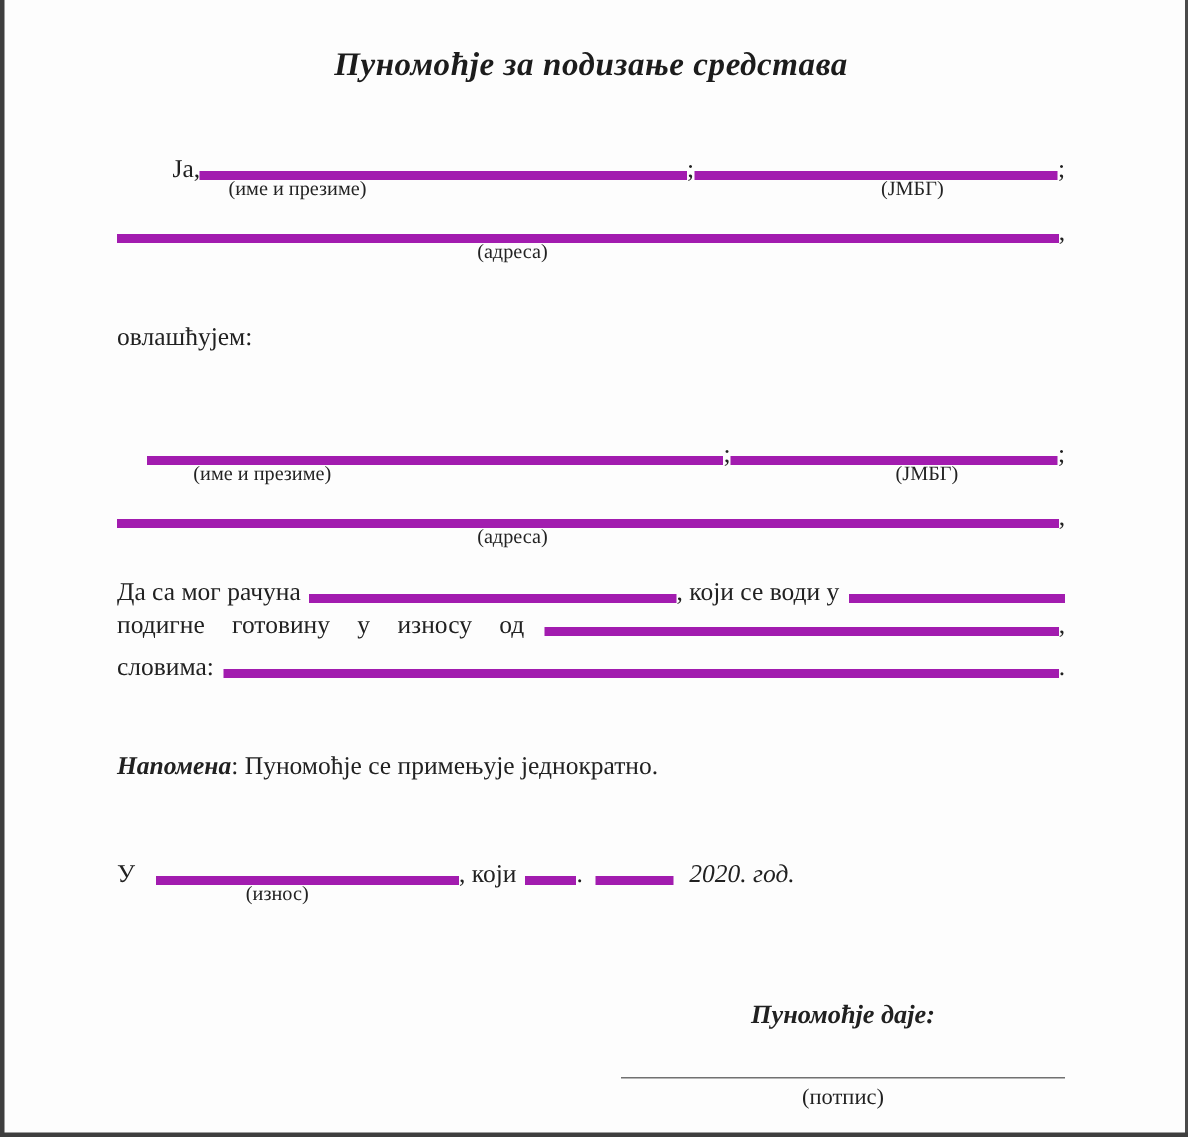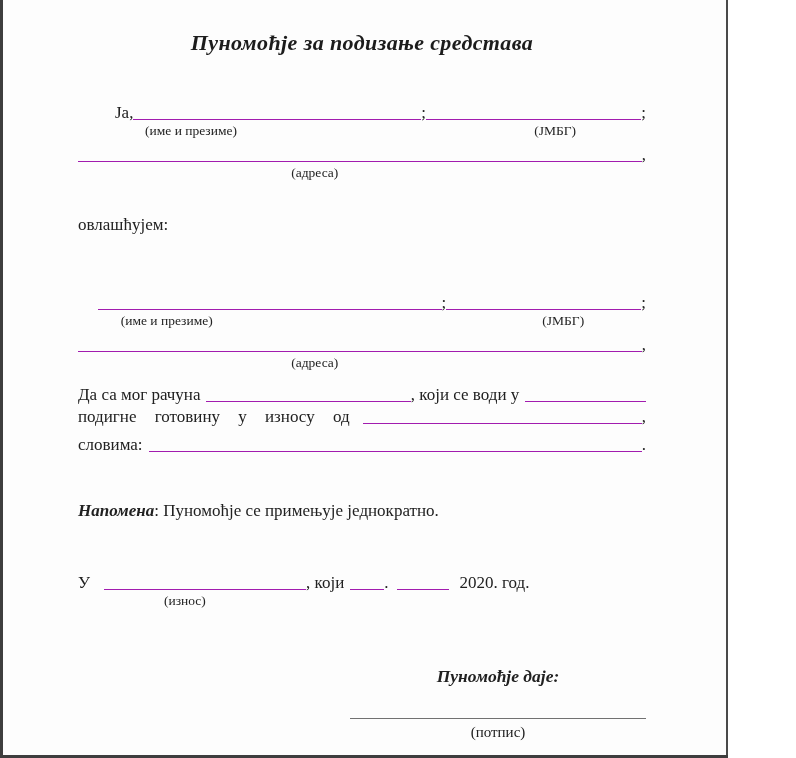--- a/index.html
+++ b/index.html
@@ -2,21 +2,21 @@
 <html><head>
 <meta charset="utf-8">
 <style>
   html, body {
     margin: 0;
     padding: 0;
     background: #ffffff;
   }
   .page {
     position: relative;
-    width: 728px;
+    width: 792px;
     height: 758px;
     background: #fdfdfd;
     overflow: hidden;
     font-family: "Liberation Serif", serif;
     color: #212121;
   }
   .edge { position: absolute; background: #3e3e3e; }
   .edge.left   { left: 0; top: 0; bottom: 0; width: 3px; }
   .edge.right  { right: 0; top: 0; bottom: 0; width: 2px; background: #4a4a4a; }
   .edge.bottom { left: 0; right: 0; bottom: 0; height: 3px; }
@@ -40,21 +40,21 @@
     letter-spacing: 0.4px;
     color: #1c1c1c;
   }
 
   .row { display: flex; align-items: flex-end; }
   .txt { white-space: pre; }
   .bi  { font-weight: bold; font-style: italic; }
 
   .blank {
     position: relative;
-    border-bottom: 1px solid #a21caf;
+    border-bottom: 6px solid #a21caf;
     align-self: flex-end;
     margin-bottom: 4px;
     height: 0;
   }
   .grow { flex: 1 1 0; }
 
   .under {
     position: absolute;
     top: 4px;
     left: 50%;
@@ -89,21 +89,21 @@
     text-align: center;
     font-size: 15px;
     line-height: 20px;
     white-space: nowrap;
   }
   .words-blank { margin-left: 6px; }
 
   .place-blank { width: 202px; flex: 0 0 auto; margin-left: 14px; }
   .day-blank   { width: 34px;  flex: 0 0 auto; margin-left: 6px; }
   .month-blank { width: 52px;  flex: 0 0 auto; margin-left: 8px; }
-  .year-txt    { margin-left: 11px; }
+  .year-txt    { margin-left: 11px; font-style: italic; }
 
   .sig-block {
     margin-top: 70px;
     margin-left: auto;
     width: 296px;
   }
   .sig-heading {
     text-align: center;
     font-size: 17.5px;
     line-height: 24px;

